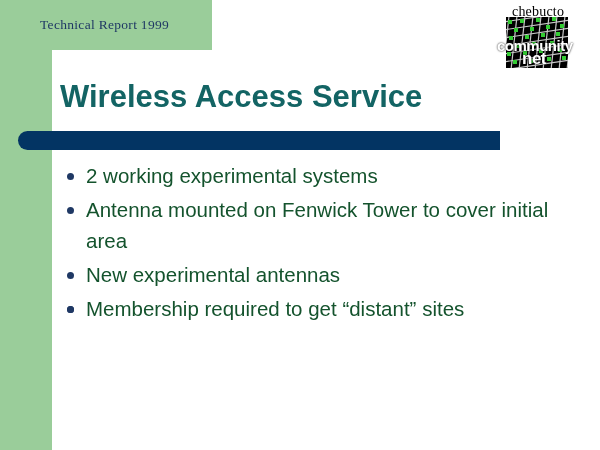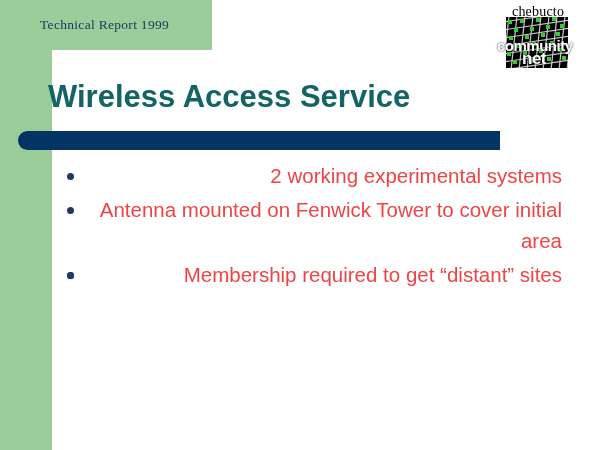--- a/index.html
+++ b/index.html
@@ -116,21 +116,21 @@
     font-size: 17px;
     color: #ffffff;
     letter-spacing: -0.5px;
     white-space: nowrap;
     text-shadow: 0 0 2px #000;
   }
 
   
   #title {
     position: absolute;
-    left: 48px;
+    left: 60px;
     top: 79px;
     font-family: "Liberation Sans", sans-serif;
     font-weight: bold;
     font-size: 31px;
     color: #136464;
     letter-spacing: 0px;
     white-space: nowrap;
   }
 
   
@@ -155,22 +155,21 @@
     margin: 0;
     padding: 0;
   }
   #bullet-list li {
     position: relative;
     padding-left: 24px;
     margin: 0 0 3px 0;
     font-family: "Liberation Sans", sans-serif;
     font-size: 20.5px;
     line-height: 31px;
-    color: #ef4444;
-    text-align: right;
+    color: #14532d;
   }
   #bullet-list li .bullet-dot {
     position: absolute;
     left: 5px;
     top: 13px;
     width: 7px;
     height: 7px;
     background: #1F3864;
     border-radius: 50%;
   }
@@ -249,20 +248,24 @@
     <li>
       <span class="bullet-dot"></span>
       <span>2 working experimental systems</span>
     </li>
     <li>
       <span class="bullet-dot"></span>
       <span>Antenna mounted on Fenwick Tower to cover initial area</span>
     </li>
     <li>
       <span class="bullet-dot"></span>
+      <span>New experimental antennas</span>
+    </li>
+    <li>
+      <span class="bullet-dot"></span>
     </li>
     <li>
       <span class="bullet-dot"></span>
       <span>Membership required to get “distant” sites</span>
     </li>
   </ul>
 
 </div>
 
 </body></html>

